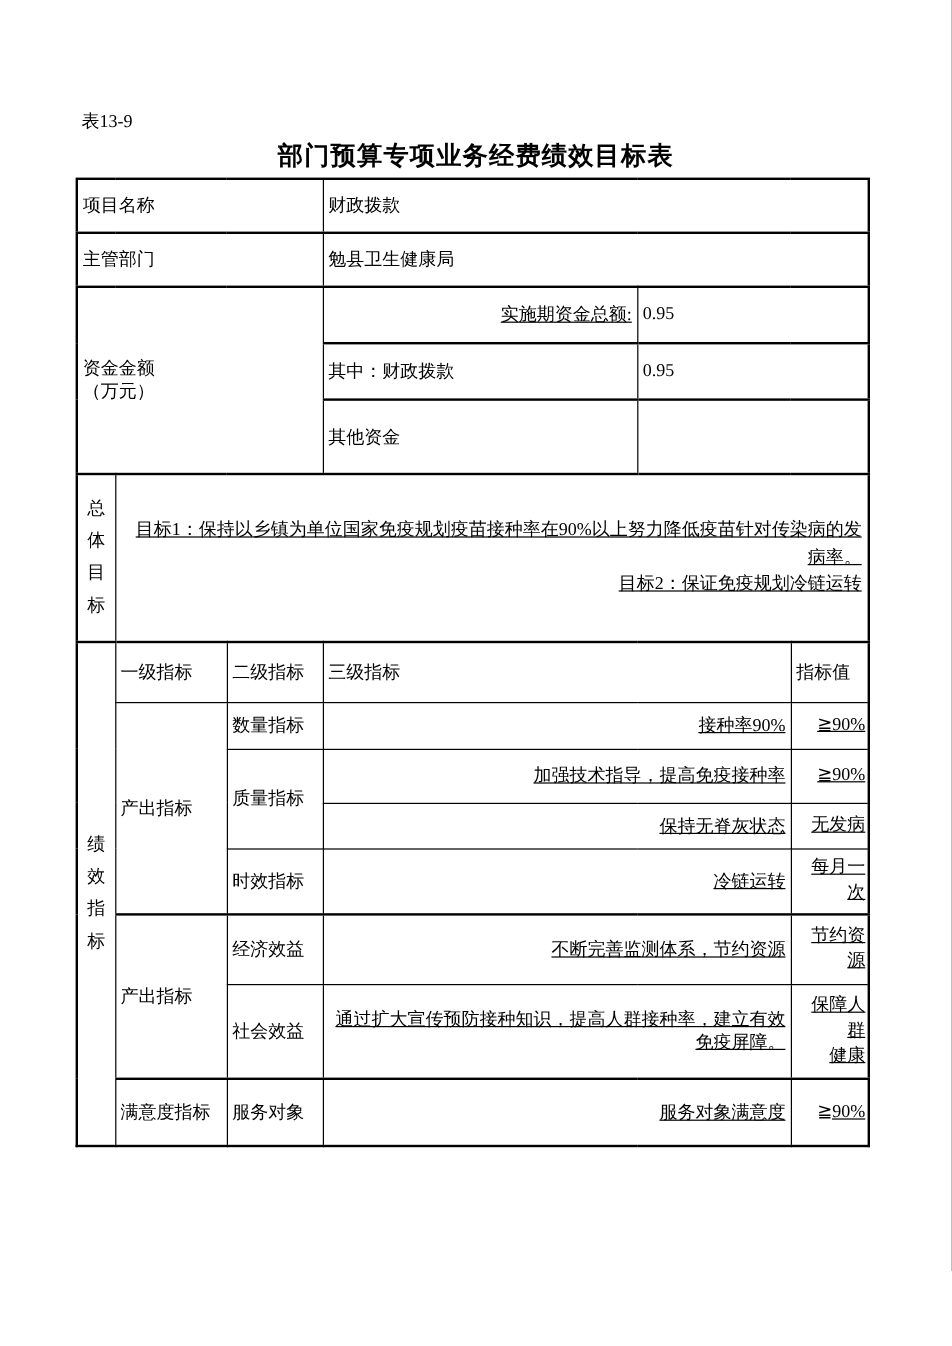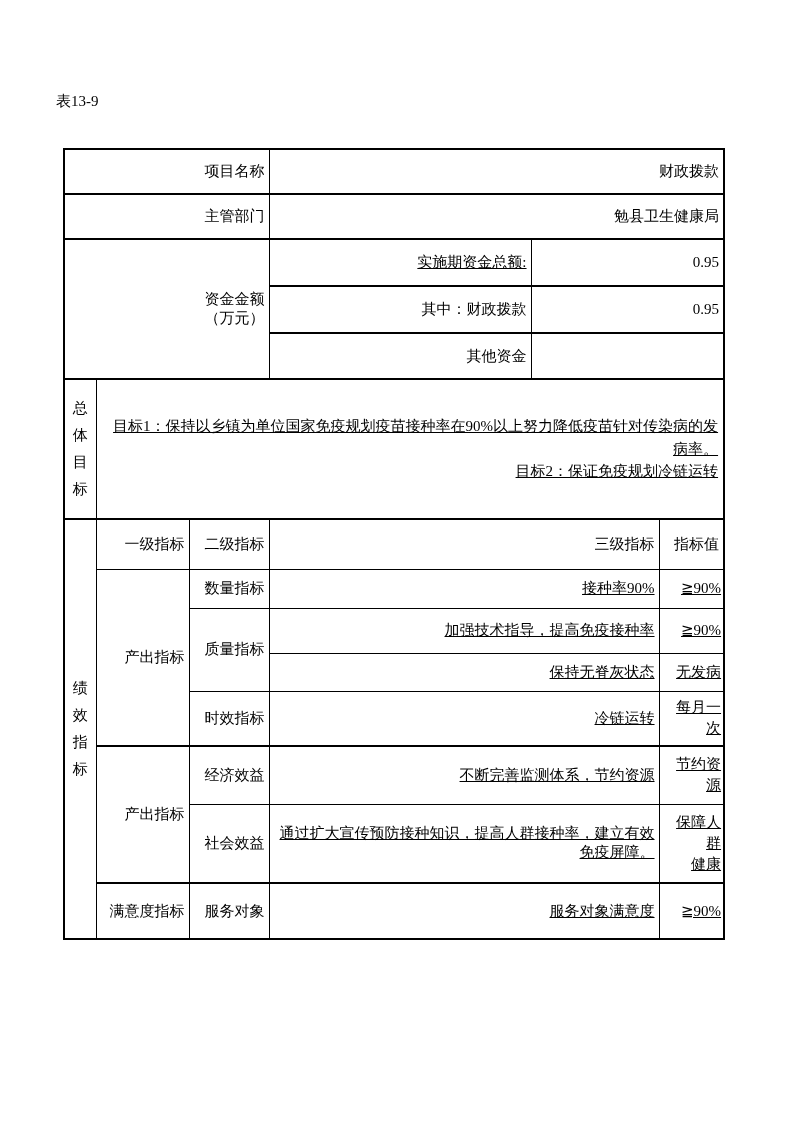--- a/index.html
+++ b/index.html
@@ -7,21 +7,21 @@
   .page {
     position:relative;
     width:793px; height:1122px;
     margin:0 auto;
     background:#ffffff;
     font-family:"Liberation Serif","DejaVu Serif",serif;
     color:#000000;
     overflow:hidden;
   }
   .table-no {
-    position:absolute; left:56px; top:92px;
+    position:absolute; left:68px; top:92px;
     font-size:15px;
   }
   .doc-title {
     position:absolute; left:0; top:116px; width:100%;
     text-align:center; font-size:21px; font-weight:bold;
     letter-spacing:1px;
   }
   table.main {
     position:absolute; left:63px; top:148px;
     width:660px;
@@ -29,21 +29,21 @@
     table-layout:fixed;
     border:2px solid #000;
   }
   td {
     border:1px solid #000;
     font-size:15px;
     vertical-align:middle;
     padding:2px 4px;
     overflow:hidden;
   }
-  .c { text-align:right; }
+  .c { text-align:left; }
   .l { text-align:right;text-decoration:underline; }
   .pre { white-space:pre-line; }
   .pad12 { padding-left:12px; }
   
   tr.sec > td { border-top-width:2px; border-bottom-width:2px; }
   tr.gtop > td { border-top-width:2px; }
   .goal {
     line-height:1.5;
     padding:6px 5px;
     font-size:15px;
@@ -59,20 +59,21 @@
   }
   .ind { padding-left:4px;margin-top:35px; }
   .val { padding:2px 2px 2px 3px; font-size:15px; line-height:1.4; }
 </style>
 </head>
 <body>
 
 <div class="page">
 
   <div class="table-no">表13-9</div>
+  <div class="doc-title">部门预算专项业务经费绩效目标表</div>
 
   <table class="main">
     <colgroup>
       <col style="width:32px">
         <col style="width:93px">
         <col style="width:80px">
       <col style="width:262px">
         <col style="width:128px">
         <col style="width:65px">
     </colgroup>
@@ -91,21 +92,21 @@
       <tr class="sec" style="height:47px">
         <td colspan="3" rowspan="3" class="c pre">资金金额
 （万元）</td>
         <td class="l pad12">实施期资金总额:</td>
         <td colspan="2" class="c">0.95</td>
       </tr>
       <tr class="sec" style="height:47px">
         <td class="c">其中：财政拨款</td>
         <td colspan="2" class="c">0.95</td>
       </tr>
-      <tr class="sec" style="height:46px">
+      <tr class="sec" style="height:62px">
         <td class="c">其他资金</td>
         <td colspan="2" class="c"></td>
       </tr>
 
       <tr class="sec" style="height:140px">
         <td class="vcell">
           <span class="vtext">总体目标</span>
         </td>
         <td colspan="5" class="l pre goal">目标1：保持以乡镇为单位国家免疫规划疫苗接种率在90%以上努力降低疫苗针对传染病的发病率。
 目标2：保证免疫规划冷链运转</td>

